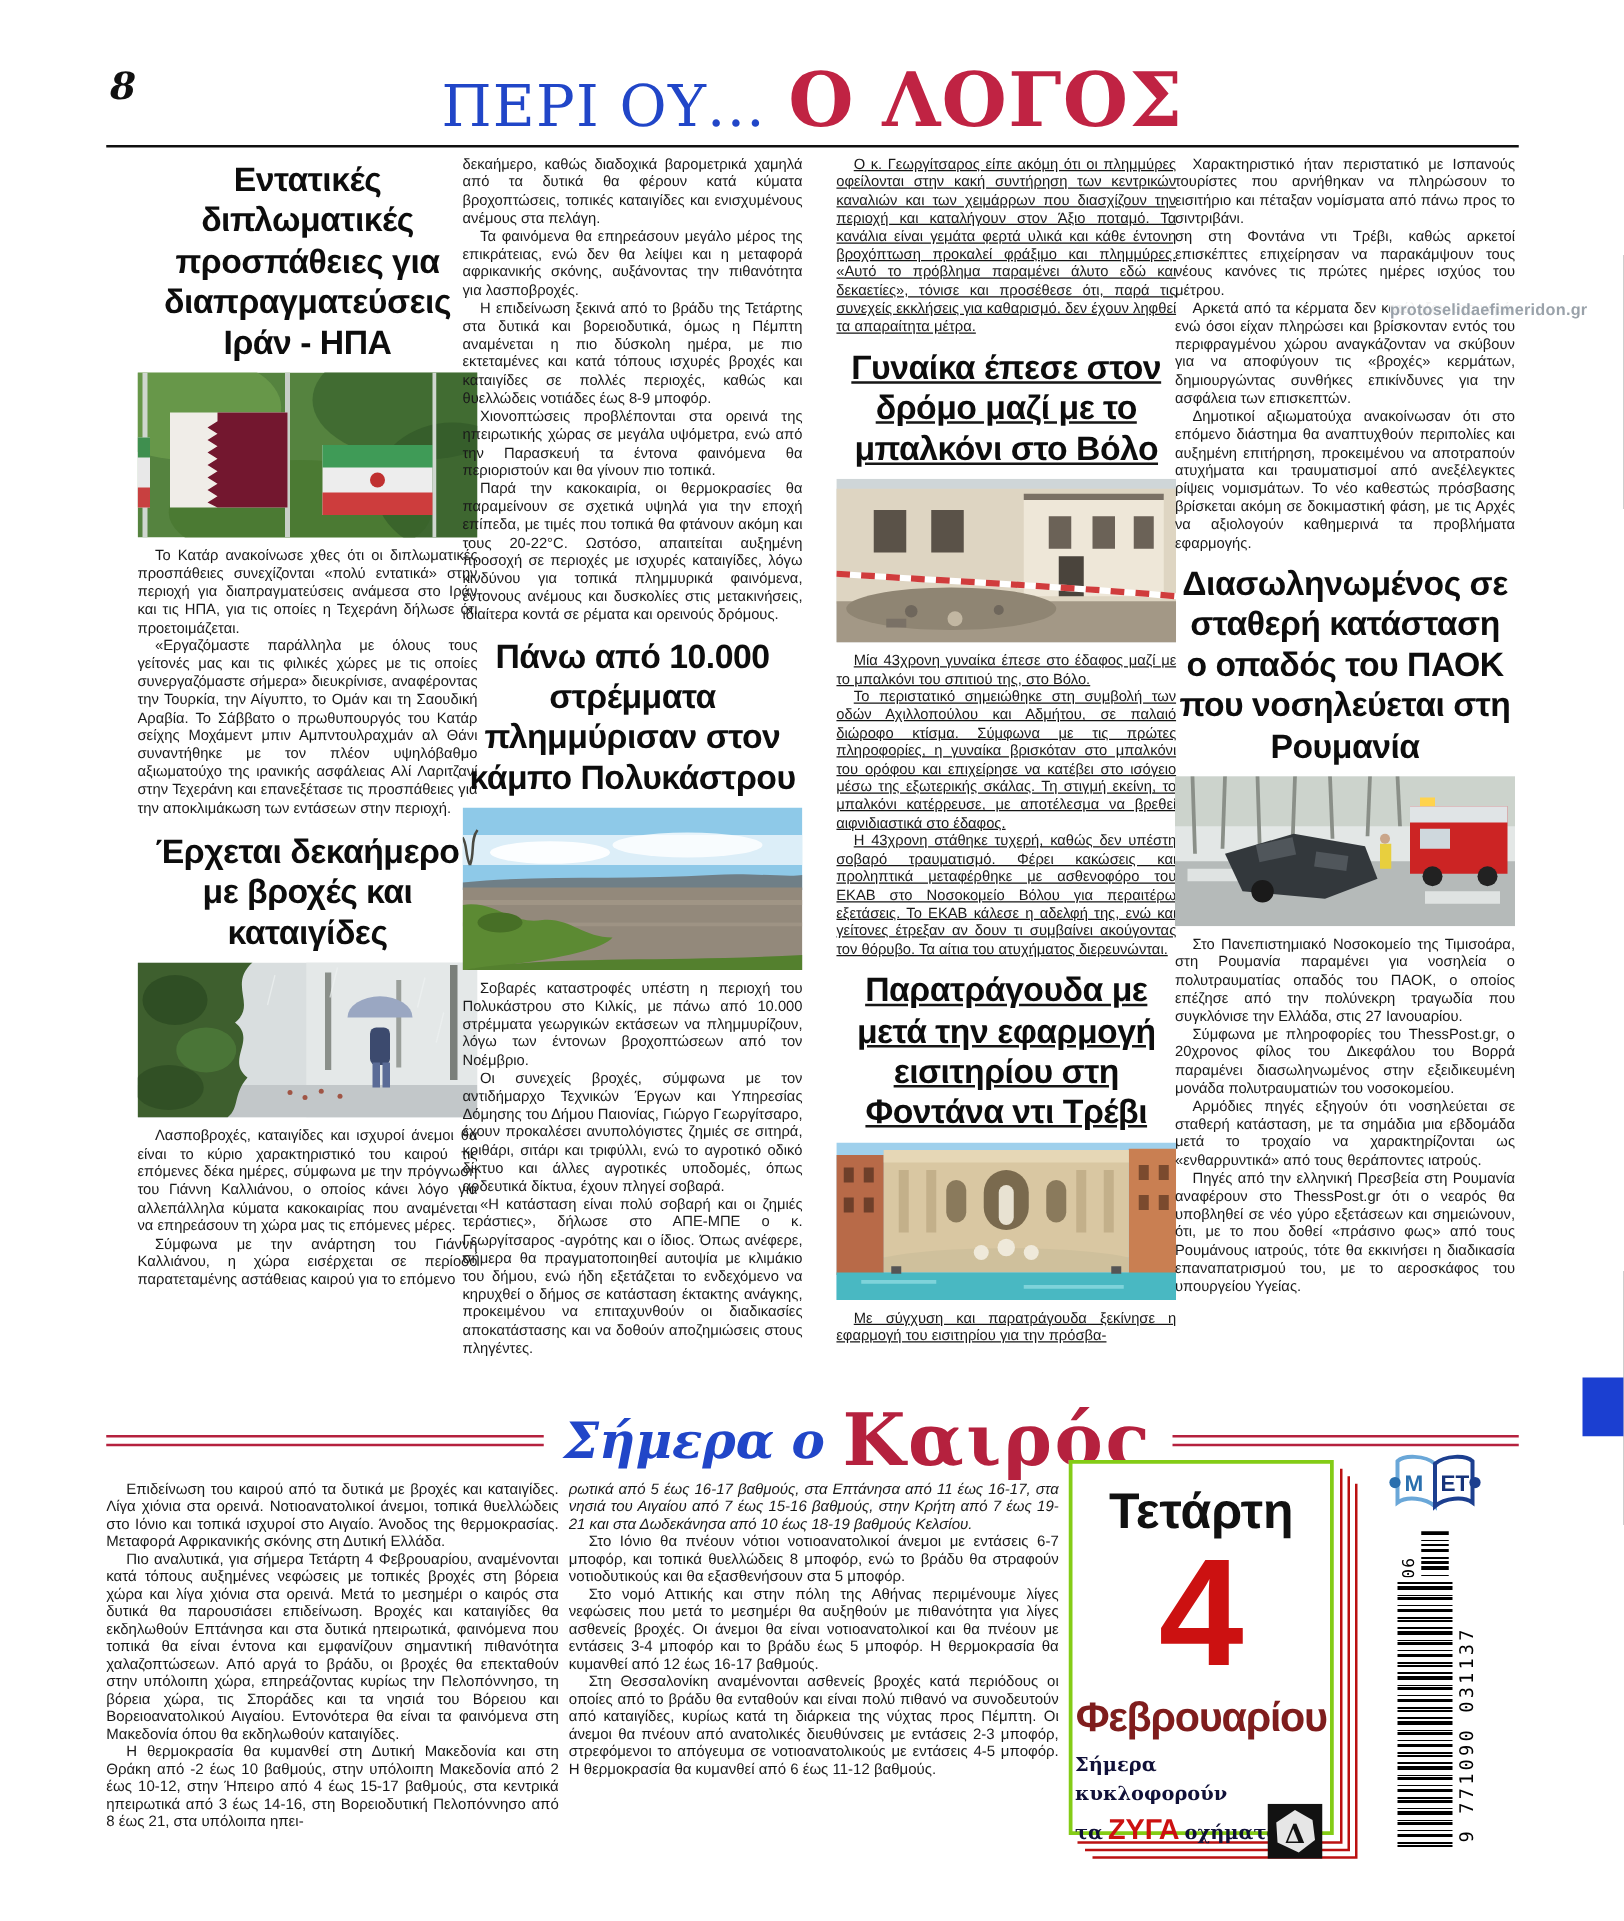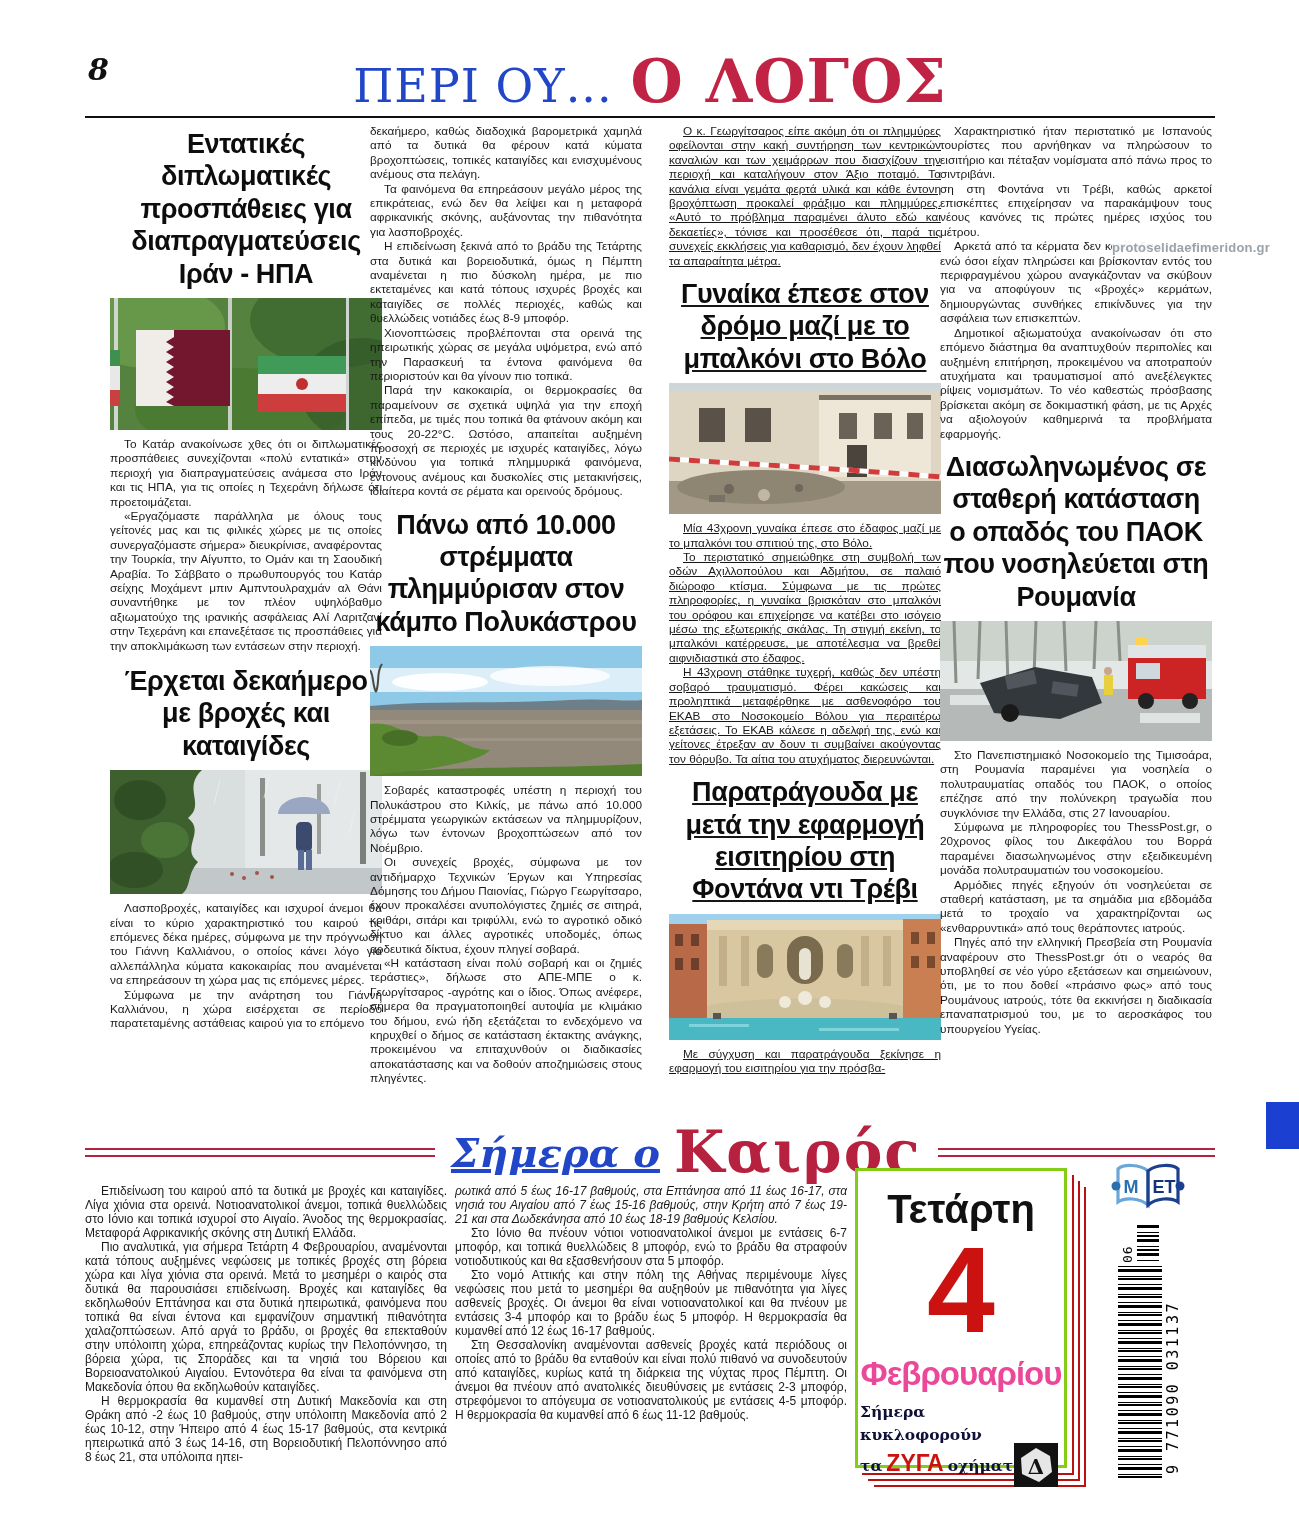--- a/index.html
+++ b/index.html
@@ -31,34 +31,34 @@
   .watermark { position:absolute; left:1112px; top:240px; width:170px; z-index:6;
     font:700 13px "Liberation Sans", sans-serif; color:#9aa2aa;
     background:rgba(255,255,255,.92); letter-spacing:.2px; }
 
   
   .weather-head { position:absolute; left:85px; top:1120px; width:1130px; height:64px;
     display:flex; align-items:center; }
   .wrule { height:9px; border-top:2.5px solid #b5213e; border-bottom:2.5px solid #b5213e; }
   .wrule-left { width:350px; }
   .wrule-right { flex:1; }
-  .wt-blue { font:italic 700 40px "DejaVu Serif", serif; color:#2146c8; margin:0 14px 0 16px; white-space:nowrap;text-decoration:underline; }
+  .wt-blue { font:italic 700 40px "DejaVu Serif", serif; color:#2146c8; margin:0 14px 0 16px; white-space:nowrap; }
   .wt-red  { font:700 58px "DejaVu Serif", serif; color:#b5213e; margin-right:16px; letter-spacing:2px; white-space:nowrap; }
   .wcol { position:absolute; top:1184px; height:348px; overflow:hidden; }
   #wcol1 { left:85px; width:362px; } #wcol2 { left:455px; width:392px; }
   .wcol p { font-size:12px; line-height:14px; text-align:justify; margin:0; text-indent:16px; color:#1a1a1a; }
   .wcol p.cont { text-indent:0;font-style:italic; }
 
   
   .calendar { position:absolute; left:855px; top:1168px; width:212px; height:300px; }
   .cal-page { position:absolute; inset:0; background:#fff; border:3px solid #84cc16;
     box-shadow:5px 5px 0 #fff, 7px 7px 0 #bb1111, 11px 11px 0 #fff, 13px 13px 0 #bb1111, 17px 17px 0 #fff, 19px 19px 0 #bb1111; }
   .cal-day   { margin-top:18px; text-align:center; font:700 40px/1 "Liberation Sans", sans-serif; color:#111; }
   .cal-num   { margin-top:10px; text-align:center; font:700 122px/0.85 "Liberation Sans", sans-serif; color:#cc1111; }
-  .cal-month { margin-top:14px; text-align:center; font:700 33px/1 "Liberation Sans", sans-serif; letter-spacing:-1px; color:#ec4899; }
+  .cal-month { margin-top:14px; text-align:center; font:700 33px/1 "Liberation Sans", sans-serif; letter-spacing:-1px; color:#7f1d1d; }
   .cal-note  { position:relative; margin:10px 0 0 2px; padding-right:82px;
     font:700 15.5px/1.5 "DejaVu Serif", serif; color:#101038; }
   .zyga { color:#cc1111; font-size:23px; font-family:"Liberation Sans", sans-serif; }
   .nl2 span { margin-right:4px; }
   .dak { position:absolute; right:6px; bottom:-6px; width:44px; height:44px; }
 
   
   .metlogo { position:absolute; left:1110px; top:1160px; width:76px; height:54px; }
   .barcode { position:absolute; left:1118px; top:1478px; width:216px; height:66px;
     transform-origin:0 0; transform:rotate(-90deg); background:#fff; }

